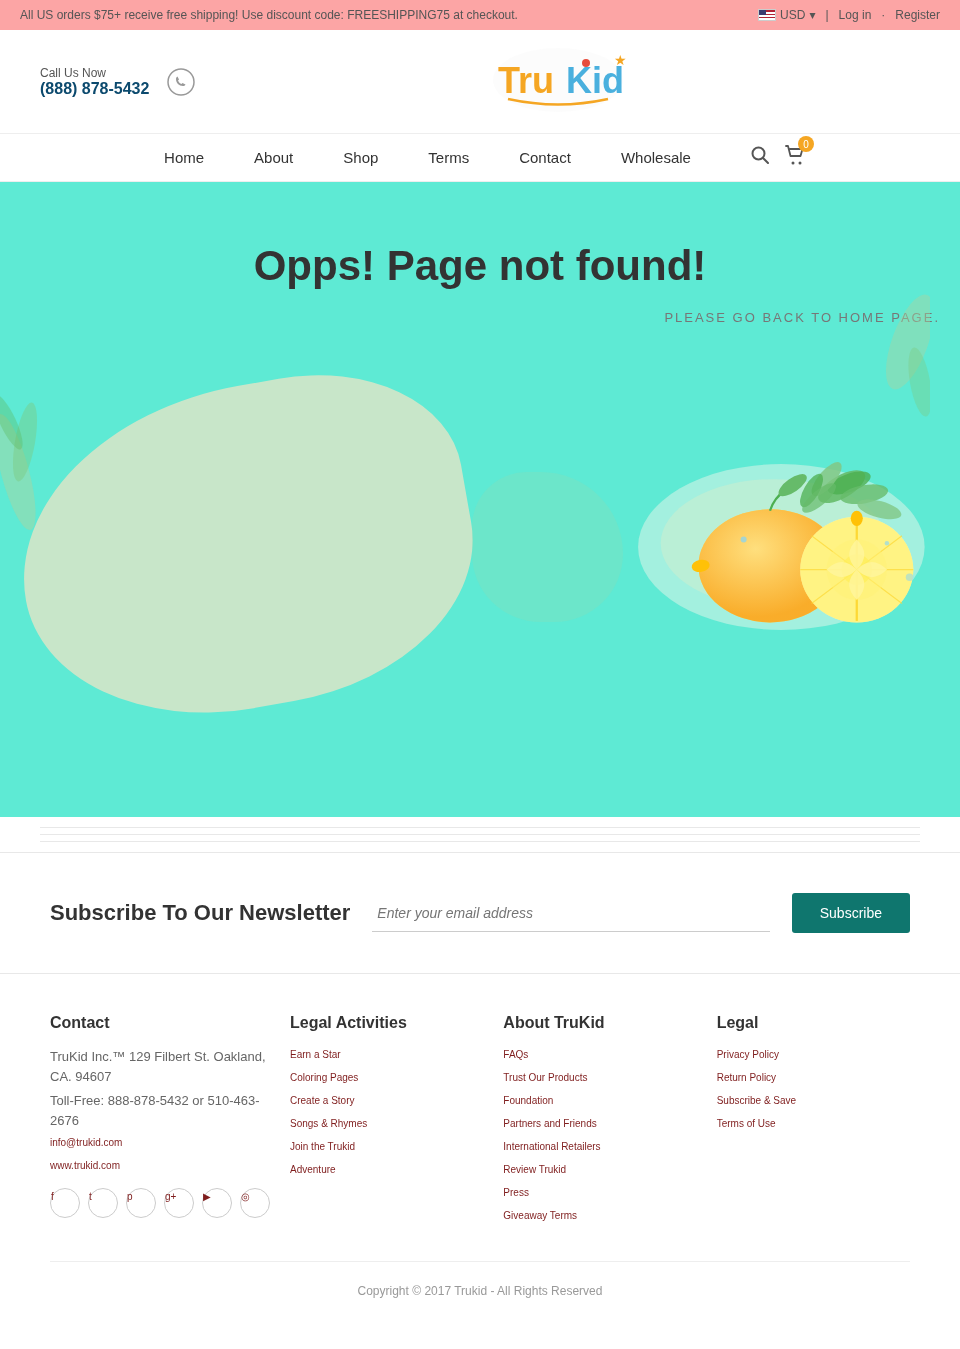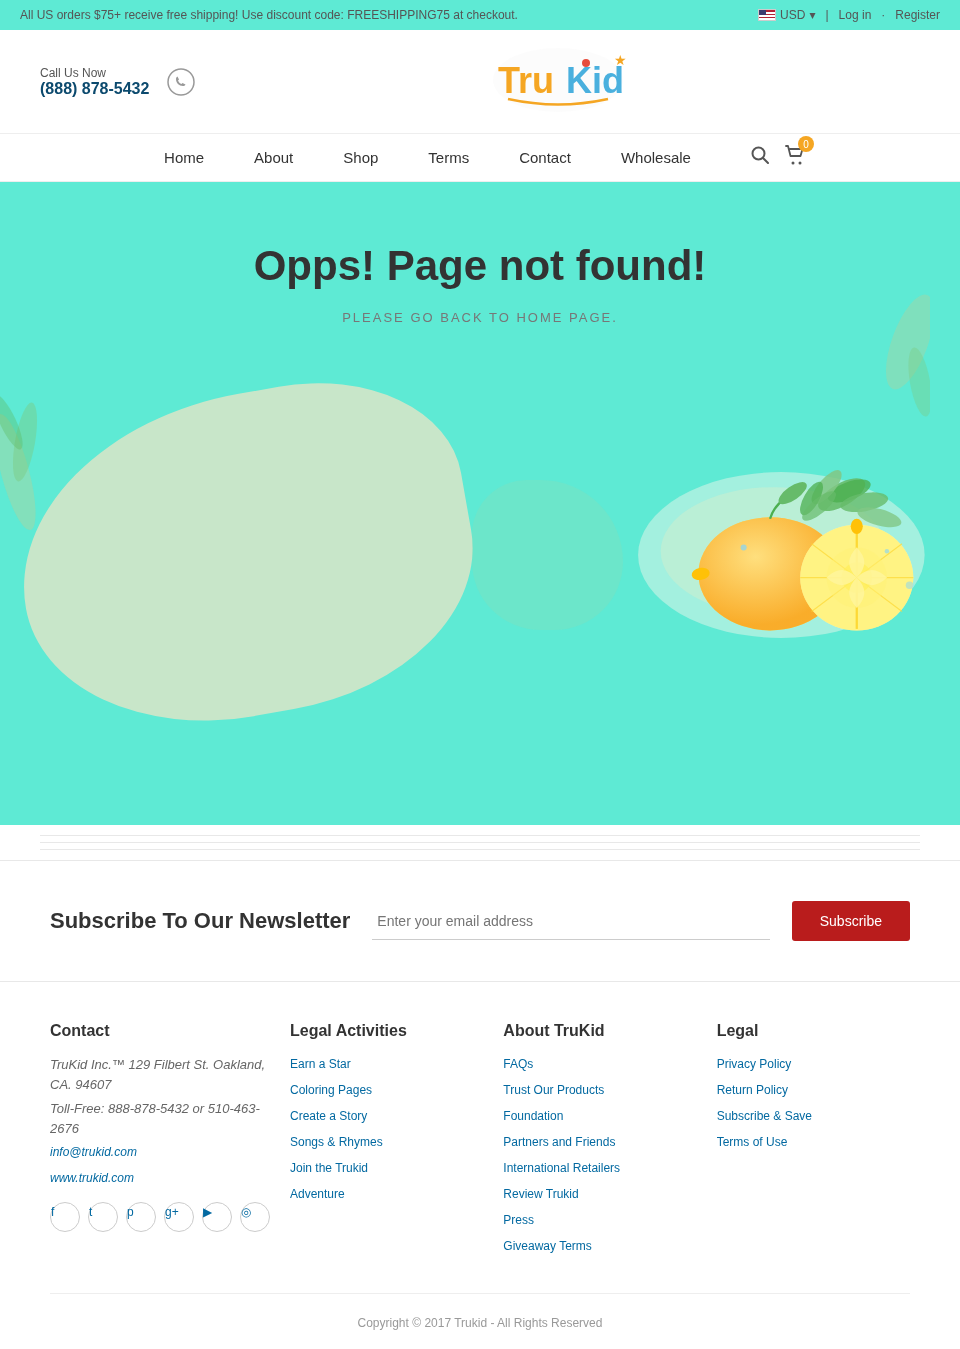--- a/index.html
+++ b/index.html
@@ -1,20 +1,20 @@
 <!DOCTYPE html>
 <html><head>
   <meta charset="utf-8">
   <style>
     * { margin: 0; padding: 0; box-sizing: border-box; }
     body { font-family: Arial, sans-serif; font-size: 14px; color: #333; background: #fff; width: 960px; }
 
     
     .top-bar {
-      background: #5eead4;
+      background: #fca5a5;
       padding: 8px 20px;
       display: flex;
       justify-content: space-between;
       align-items: center;
       font-size: 12px;
       color: #555;
     }
     .top-bar-right {
       display: flex;
       align-items: center;
@@ -139,21 +139,22 @@
       font-size: 42px;
       font-weight: bold;
       color: #333;
       margin-bottom: 20px;
     }
     .error-subtitle {
       font-size: 13px;
       letter-spacing: 2px;
       color: #777;
       text-transform: uppercase;
-      margin-bottom: 40px;
+      margin-bottom: 32px;
+      text-align: right;
     }
     .error-subtitle a {
       color: #777;
       text-decoration: none;
     }
 
     
     .lemon-container {
       position: relative;
       width: 100%;
@@ -206,23 +207,24 @@
       line-height: 1.3;
     }
     .newsletter-input {
       flex: 1;
       border: none;
       border-bottom: 1px solid #ccc;
       padding: 10px 5px;
       font-size: 14px;
       outline: none;
       color: #737373;
+      font-style: italic;
     }
     .newsletter-btn {
-      background: #b91c1c;
+      background: #0f766e;
       color: #fff;
       border: none;
       padding: 12px 28px;
       font-size: 14px;
       cursor: pointer;
       border-radius: 3px;
     }
 
     
     .footer {
@@ -241,26 +243,25 @@
       font-size: 16px;
       font-weight: bold;
       color: #333;
       margin-bottom: 15px;
     }
     .footer-col p {
       font-size: 13px;
       color: #666;
       margin-bottom: 5px;
       line-height: 1.5;
-      font-style: italic;
     }
     .footer-col a {
       display: block;
-      font-size: 12px;
-      color: #0369a1;
+      font-size: 10px;
+      color: #7f1d1d;
       text-decoration: none;
       margin-bottom: 8px;
       line-height: 1.5;
     }
     .social-icons {
       display: flex;
       gap: 8px;
       margin-top: 15px;
     }
     .social-icon {

